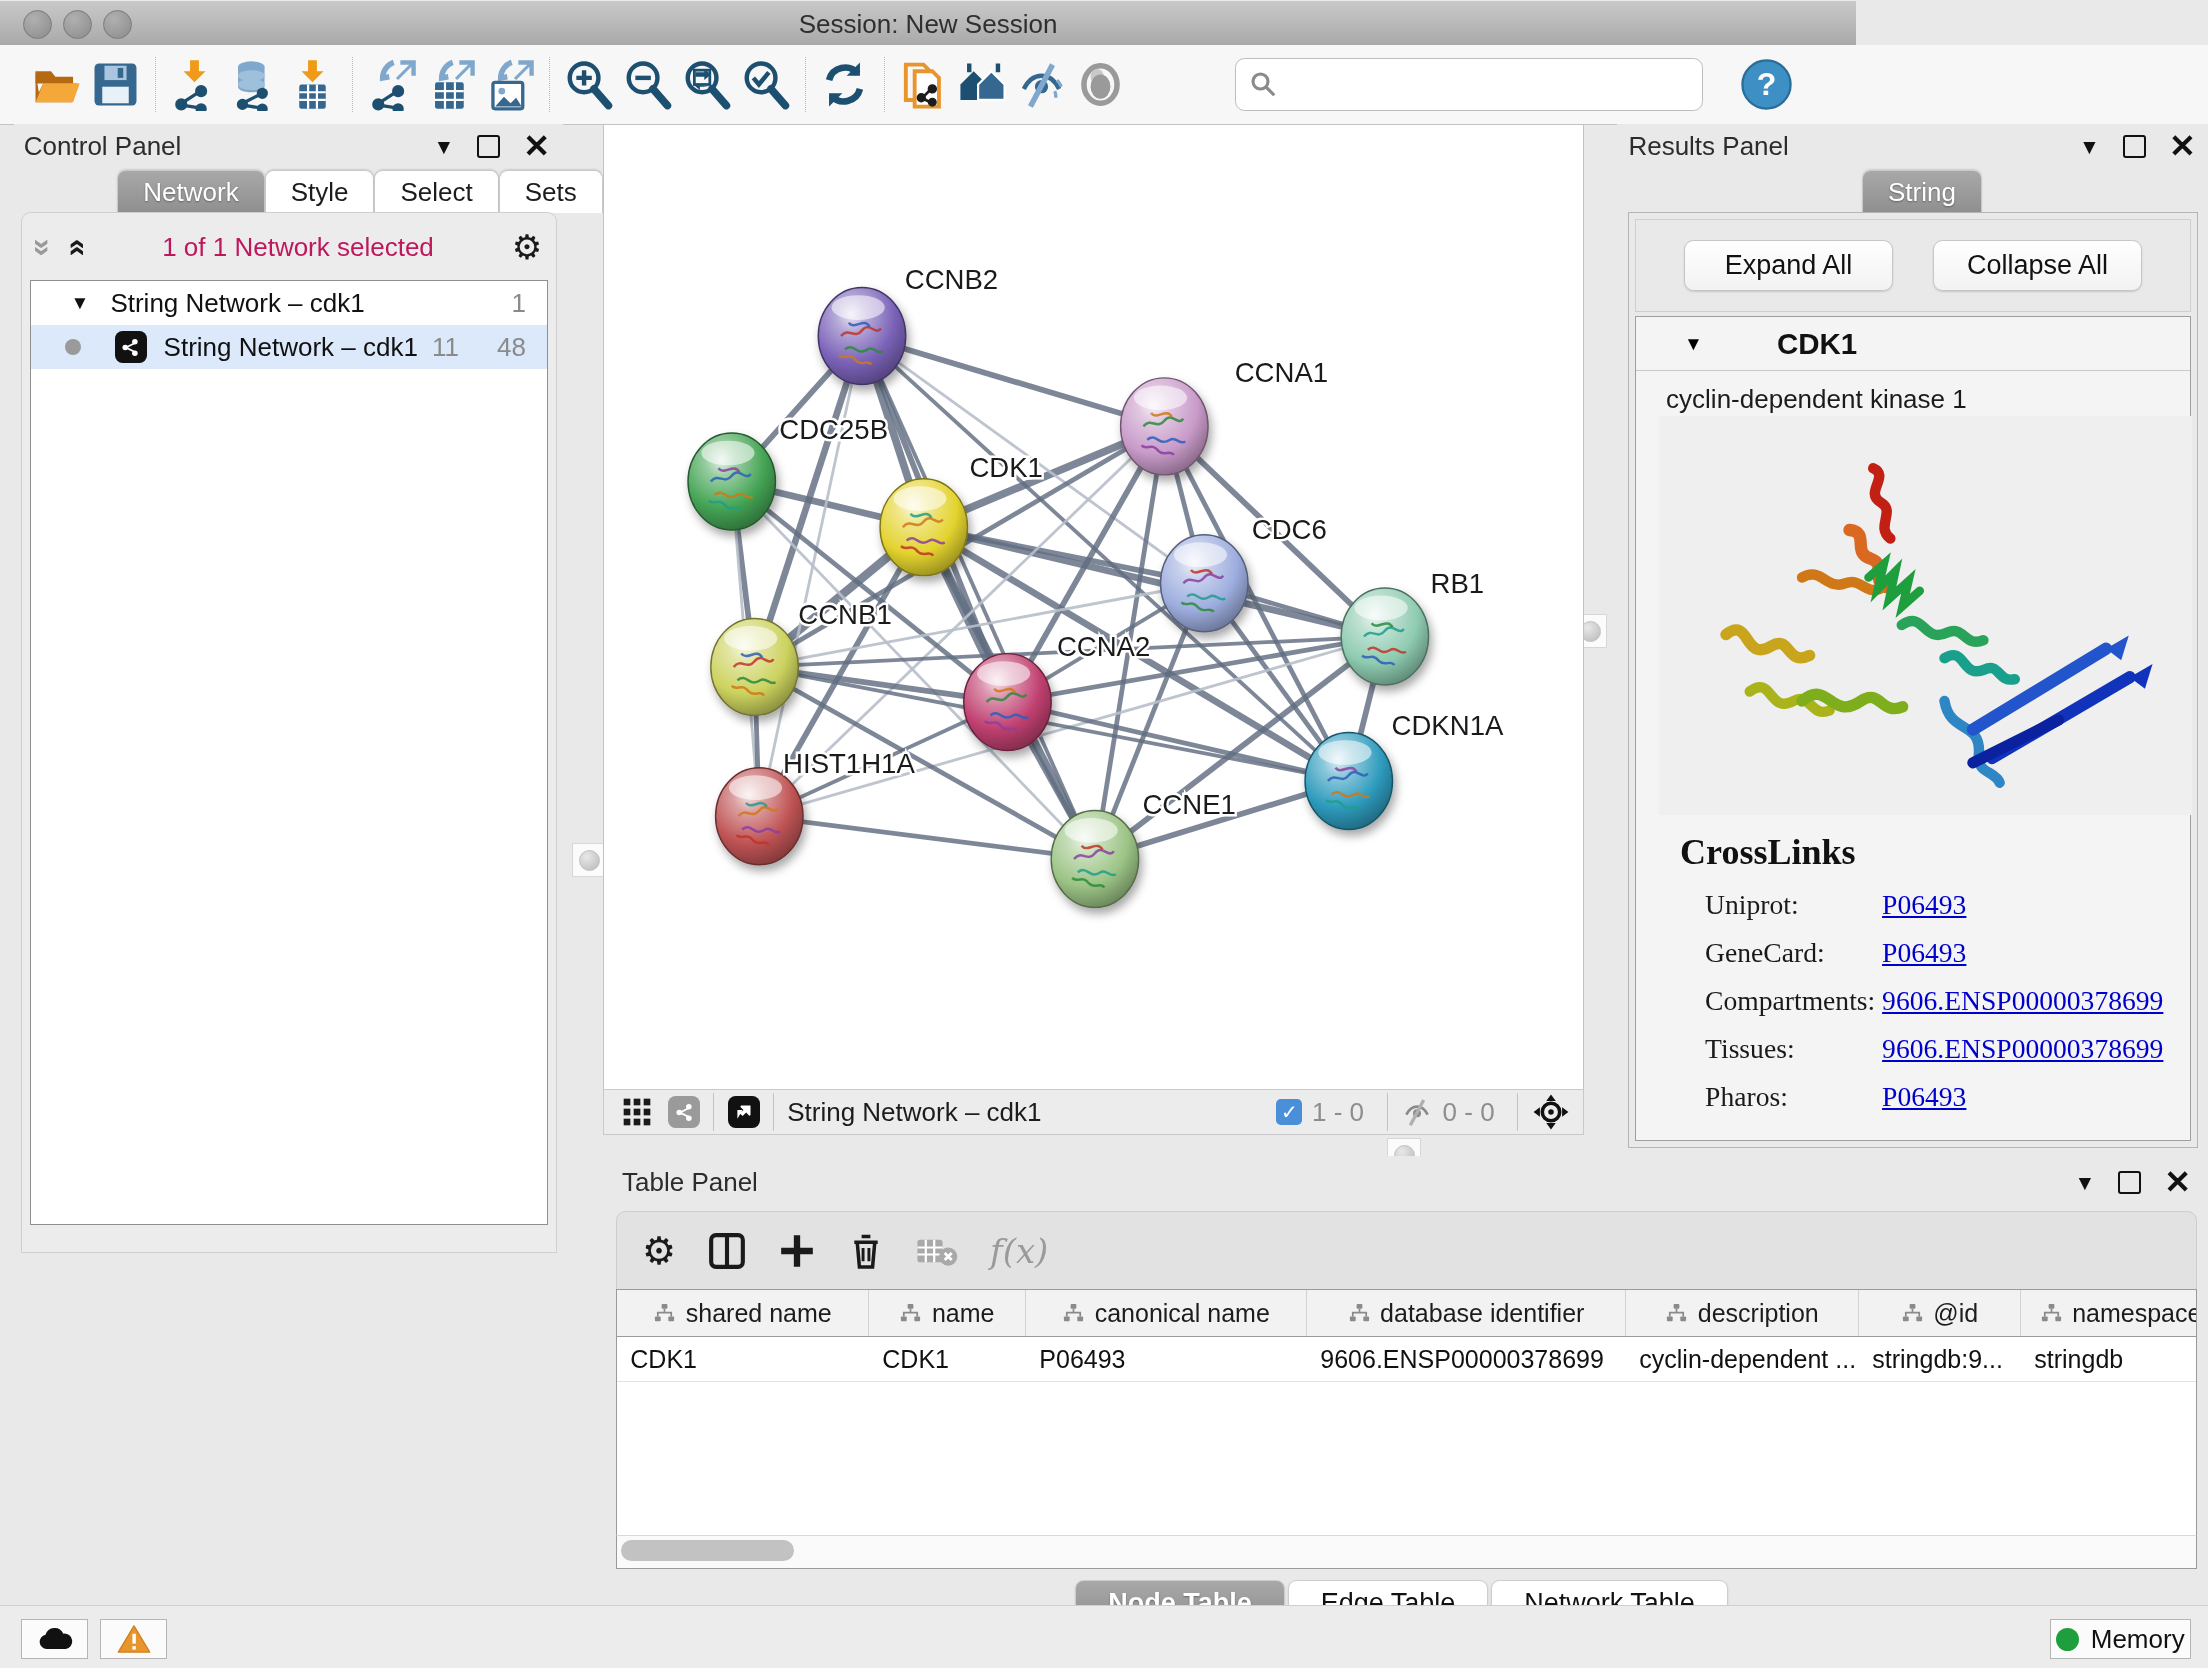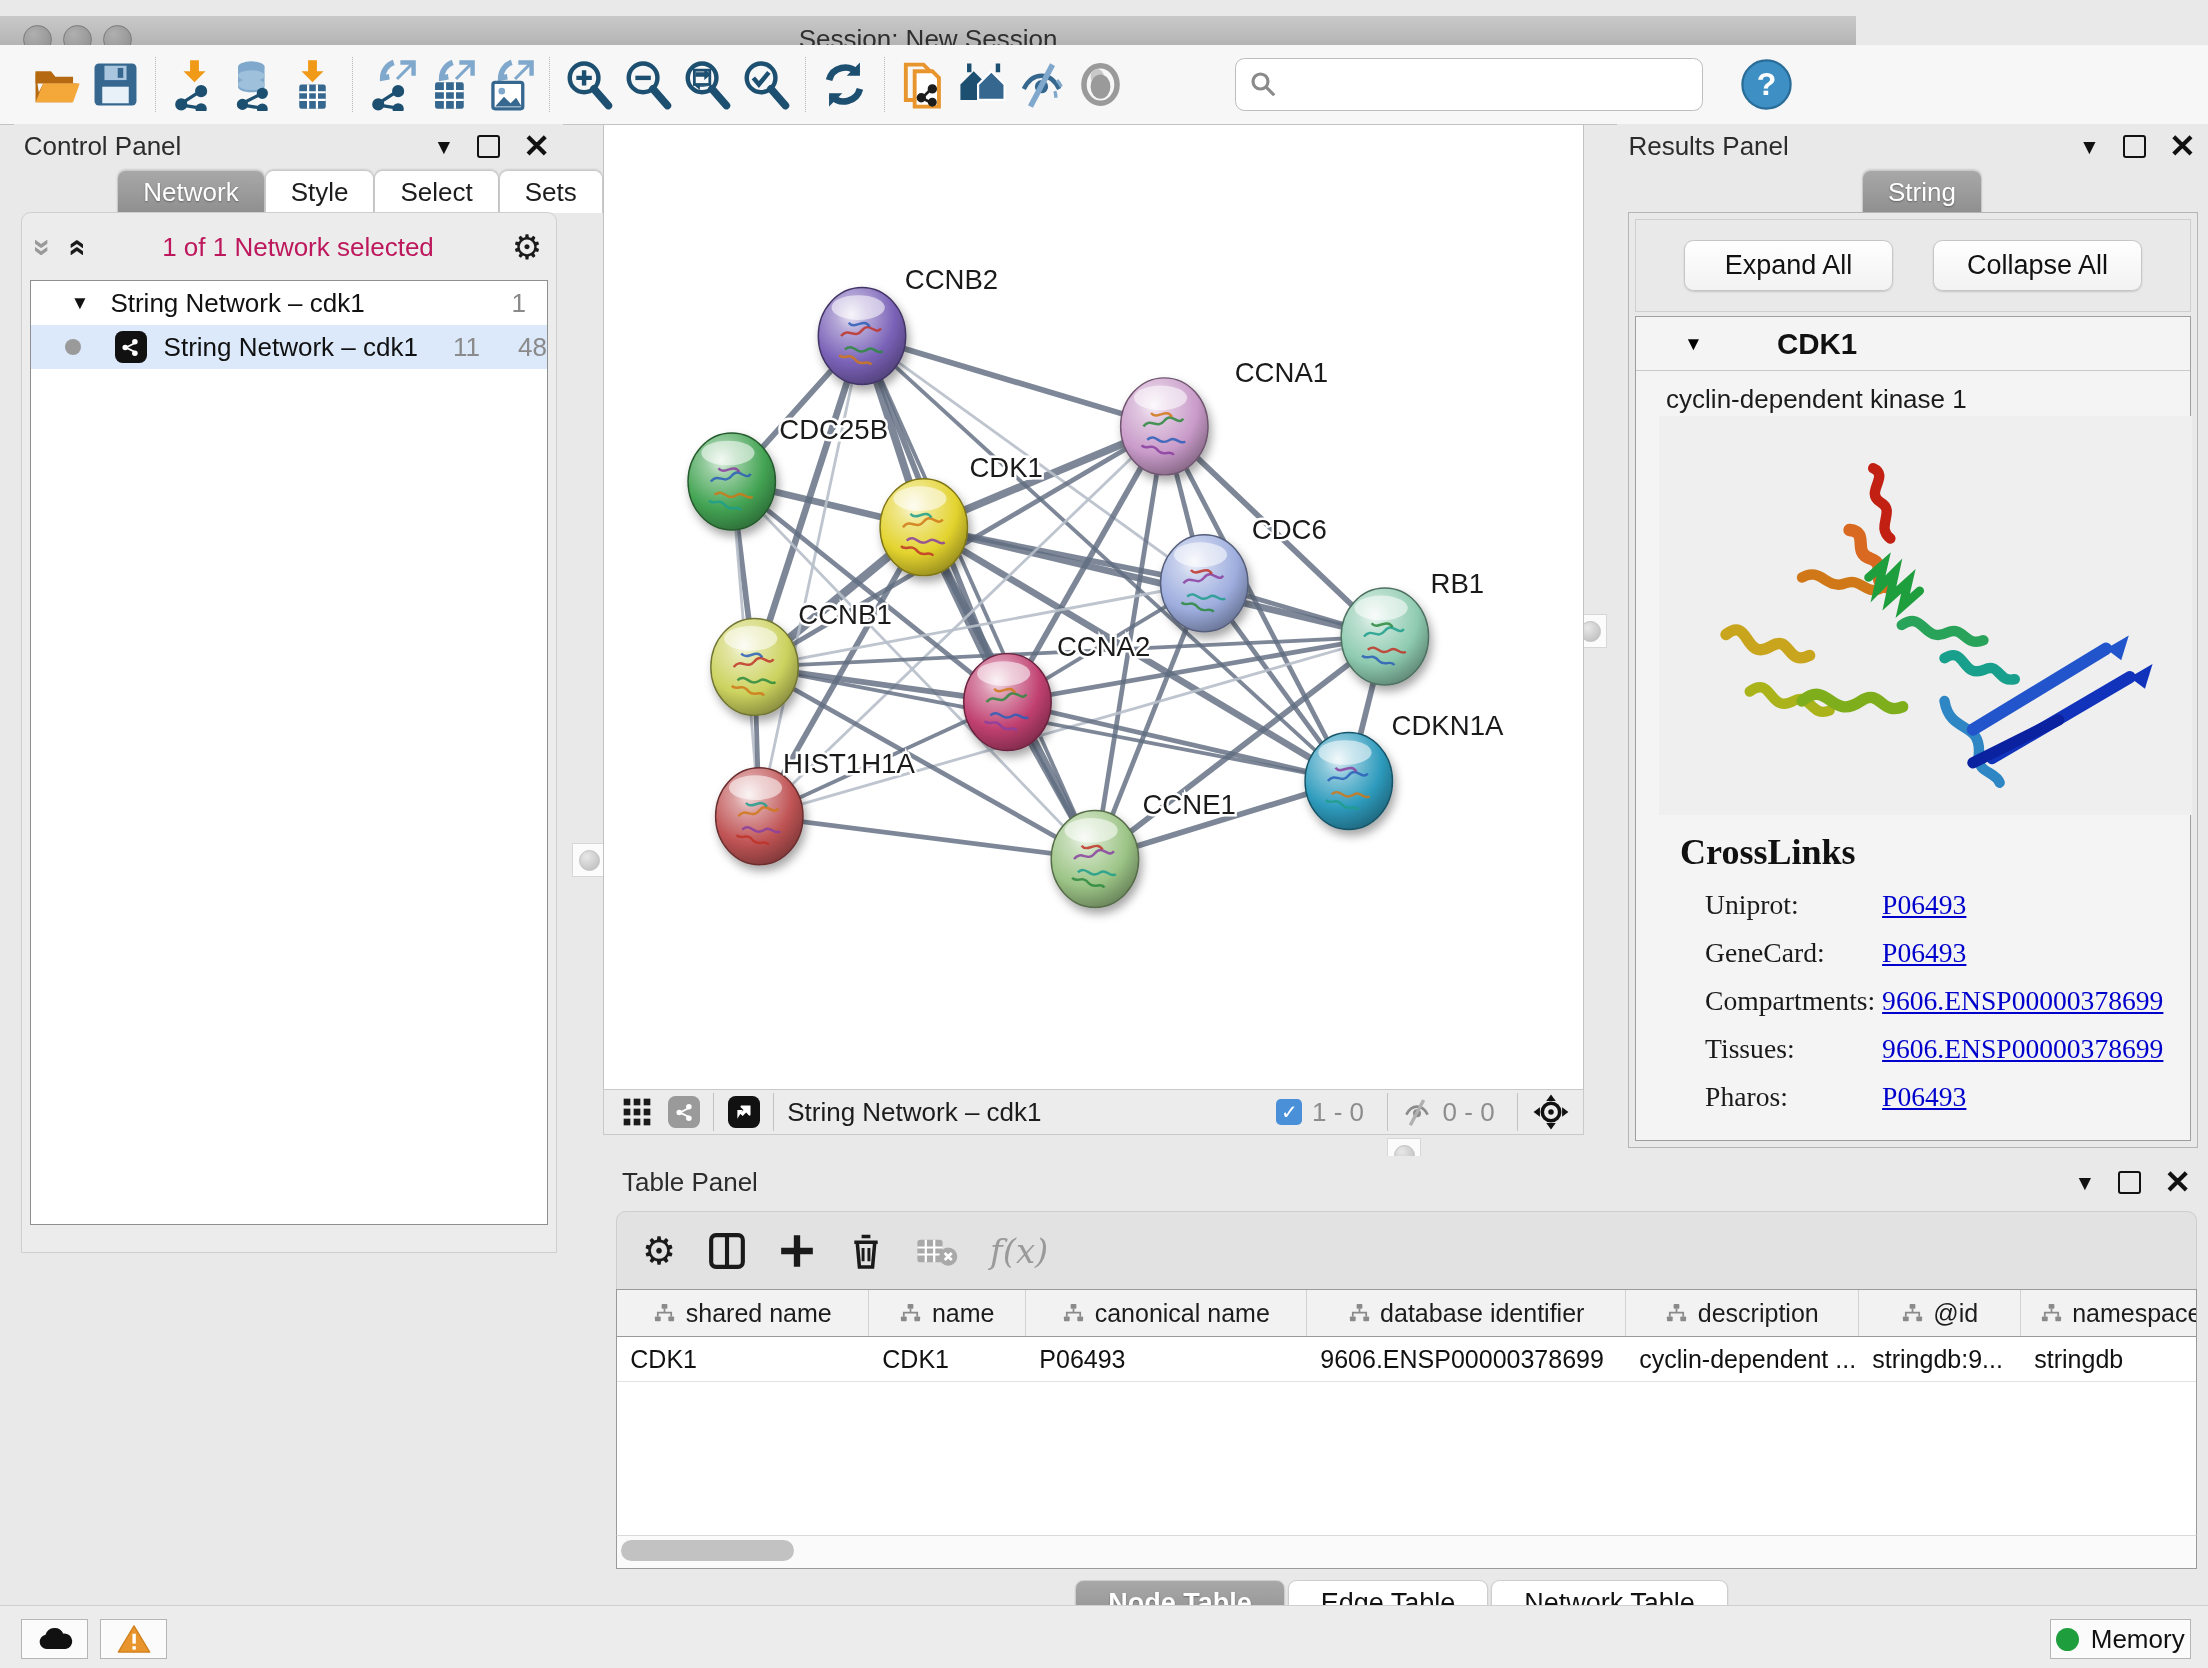--- a/index.html
+++ b/index.html
@@ -1,18 +1,18 @@
 <!DOCTYPE html>
 <html style="font-size:15px"><head>
 <meta charset="utf-8">
 <style>
   html,body{margin:0;padding:0;background:#e9e9e9;font-family:"Liberation Sans",sans-serif;}
   #window{position:relative;width:2208px;height:1668px;background:#e9e9e9;overflow:hidden;}
   
-  #titlebar{position:absolute;left:0;top:16px;width:1856px;height:44px;
+  #titlebar{position:absolute;left:0;top:1px;width:1856px;height:44px;
     background:linear-gradient(#c9c9c9,#a9a9a9);border-bottom:1px solid #8a8a8a;}
   .win-dot{position:absolute;top:8.6px;width:27px;height:27px;border-radius:50%;
     background:radial-gradient(circle at 35% 30%,#b0b0b0,#8b8b8b);border:1px solid #7b7b7b;}
   #win-title{position:absolute;left:0;right:0;top:7.6px;text-align:center;font-size:26px;color:#2f2f2f;}
   
   #toolbar{position:absolute;left:0;top:45px;width:2208px;height:79px;background:#f7f7f7;
     border-bottom:1px solid #c4c4c4;display:flex;align-items:center;}
   .tb-icon{width:59px;height:59px;display:flex;align-items:center;justify-content:center;flex:0 0 auto;}
   .tb-sep{width:0;height:55px;border-left:1.9px dotted #b9b9b9;margin:0 9.5px;flex:0 0 auto;}
   #search-wrap{position:relative;margin-left:105px;width:468px;height:53px;flex:0 0 auto;}
@@ -321,21 +321,21 @@
                 <g fill="#fff">
                   <circle cx="6" cy="12" r="3.2"></circle>
                   <circle cx="17" cy="5.5" r="3.2"></circle>
                   <circle cx="17" cy="18.5" r="3.2"></circle>
                   <path d="M6.5 11 16 6.2l1 1.8-9.5 4.8zM6.5 13 16 17.8l1-1.8-9.5-4.8z"></path>
                 </g>
               </svg>
           </span>
           <span style="margin-left:17px;flex:1">String Network – cdk1</span>
           <span class="count" style="margin-right:38px">11</span>
-          <span class="count" style="">48</span>
+          <span class="count" style="margin-right:21px">48</span>
         </div>
       </div>
     </div>
   </div>
 
   <div class="split-handle" style="left:572px;top:843px">
       <div class="split-dot"></div>
     </div>
   <div class="split-handle" style="left:1573px;top:614px">
       <div class="split-dot"></div>

